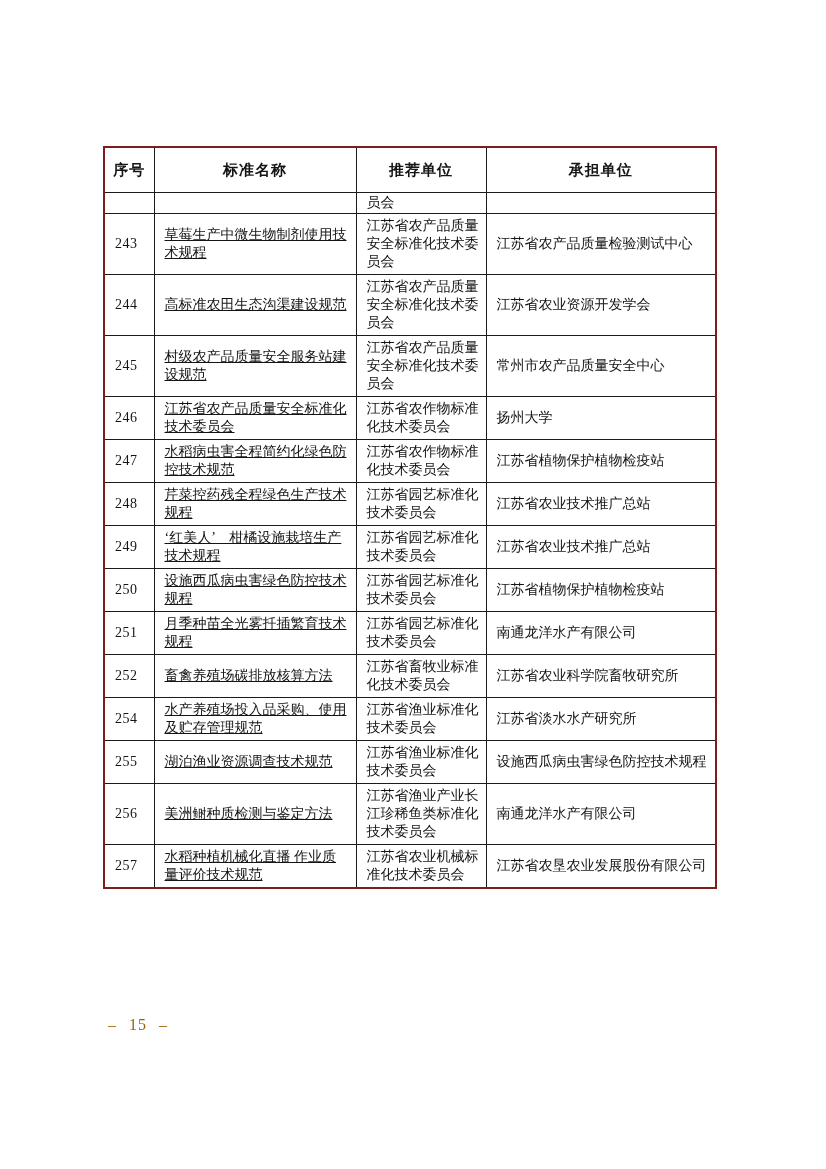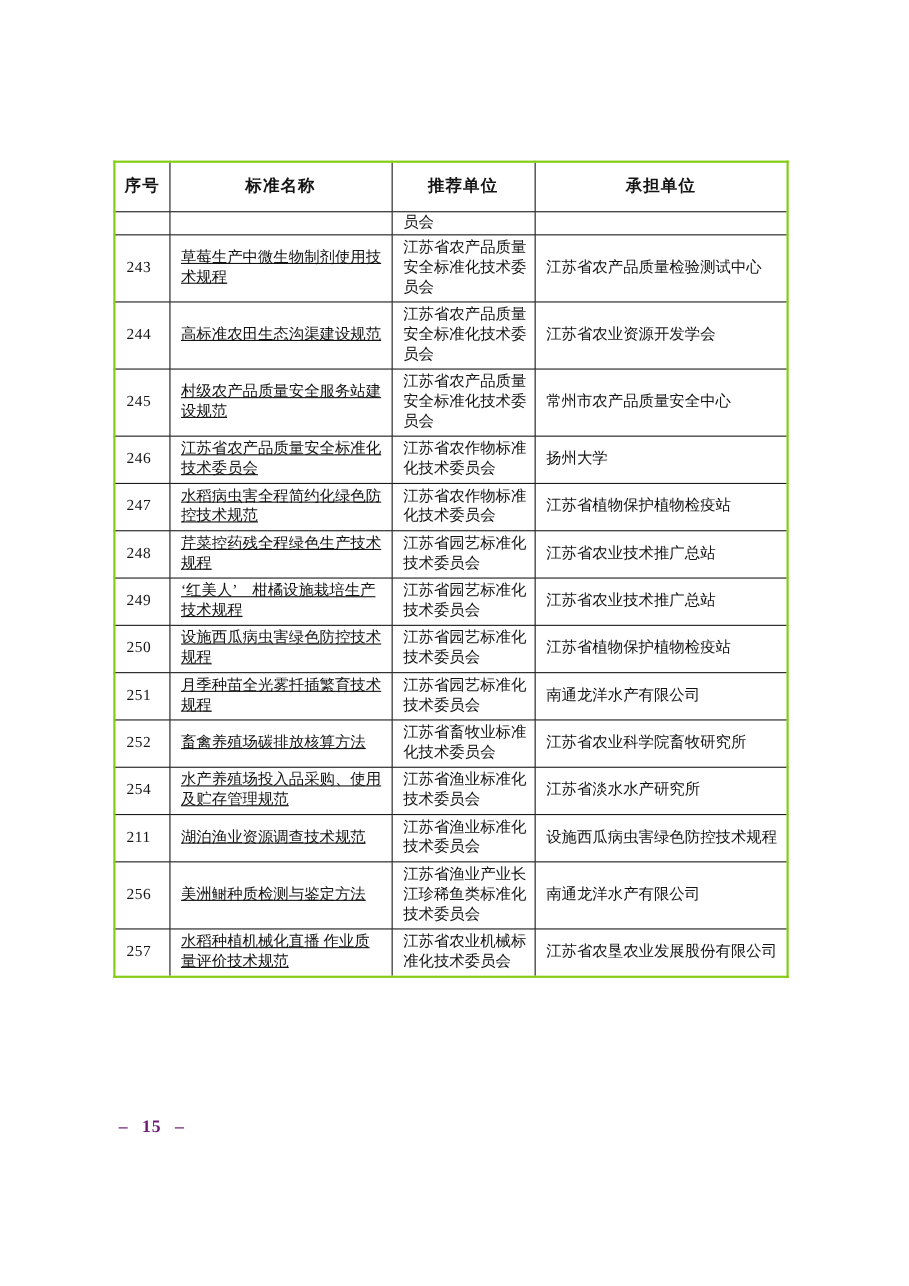--- a/index.html
+++ b/index.html
@@ -18,21 +18,21 @@
   }
   .table-wrap {
     position: absolute;
     left: 103px;
     top: 146px;
   }
   table.standards {
     border-collapse: collapse;
     table-layout: fixed;
     width: 612px;
-    border: 2px solid #84cc16;
+    border: 2px solid #7f1d1d;
     padding-left: 20px;
   }
   table.standards th,
   table.standards td {
     border: 1px solid #1b1b1b;
     font-size: 14px;
     line-height: 18px;
     vertical-align: middle;
     word-break: normal;
     overflow-wrap: break-word;
@@ -63,22 +63,21 @@
     padding-top: 2px;
     padding-bottom: 2px;
   }
   .page-number {
     position: absolute;
     left: 108px;
     top: 1016px;
     font-size: 16px;
     letter-spacing: 1px;
     word-spacing: 7px;
-    color: #701a75;
-    font-weight: bold;
+    color: #a16207;
   }
 </style>
 </head>
 <body>
 
 <div class="page">
 
   <div class="table-wrap">
     <table class="standards">
       <colgroup>
@@ -162,21 +161,21 @@
     <td class="c-rec">江苏省畜牧业标准化技术委员会</td>
     <td class="c-und">江苏省农业科学院畜牧研究所</td>
   </tr>
           <tr>
     <td class="c-no">254</td>
     <td class="c-name">水产养殖场投入品采购、使用及贮存管理规范</td>
     <td class="c-rec">江苏省渔业标准化技术委员会</td>
     <td class="c-und">江苏省淡水水产研究所</td>
   </tr>
           <tr>
-    <td class="c-no">211</td>
+    <td class="c-no">255</td>
     <td class="c-name">湖泊渔业资源调查技术规范</td>
     <td class="c-rec">江苏省渔业标准化技术委员会</td>
     <td class="c-und">设施西瓜病虫害绿色防控技术规程</td>
   </tr>
           <tr>
     <td class="c-no">256</td>
     <td class="c-name">美洲鲥种质检测与鉴定方法</td>
     <td class="c-rec">江苏省渔业产业长江珍稀鱼类标准化技术委员会</td>
     <td class="c-und">南通龙洋水产有限公司</td>
   </tr>

